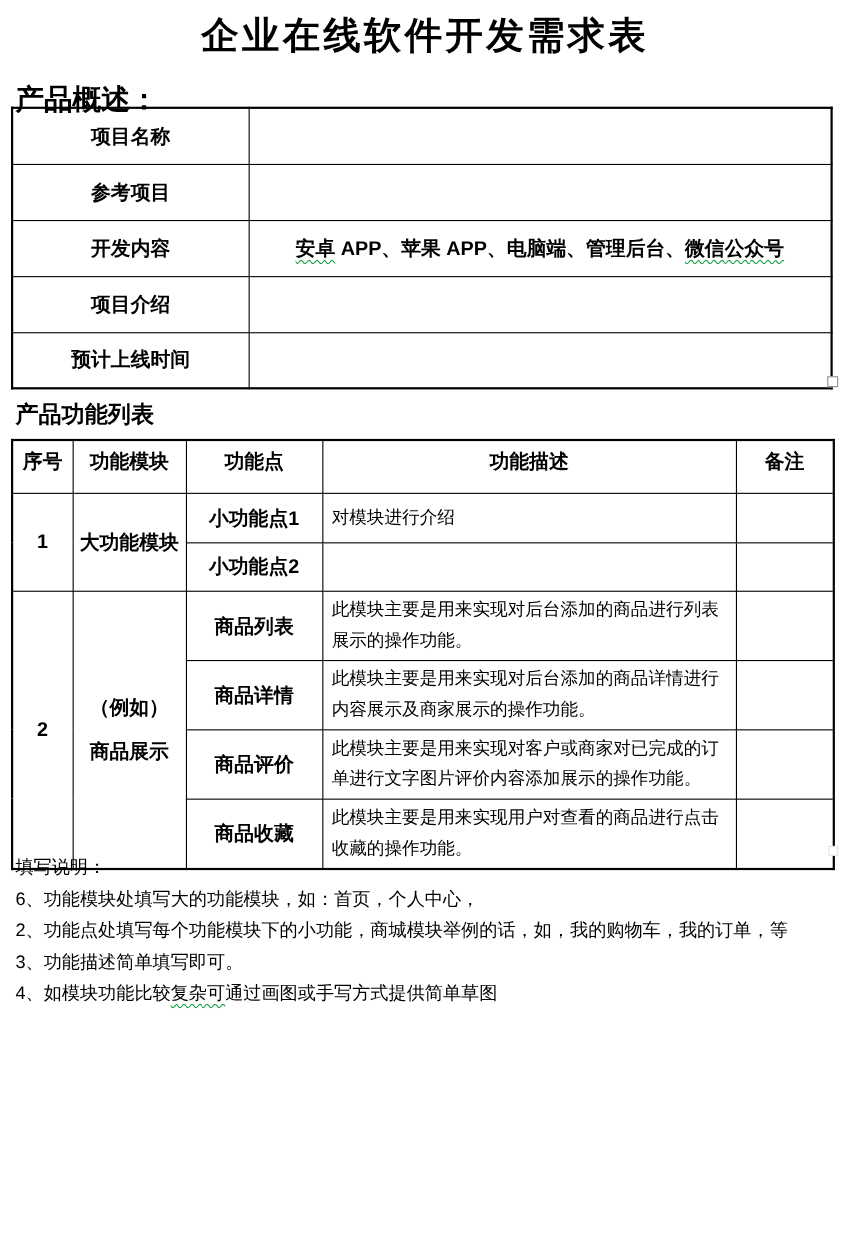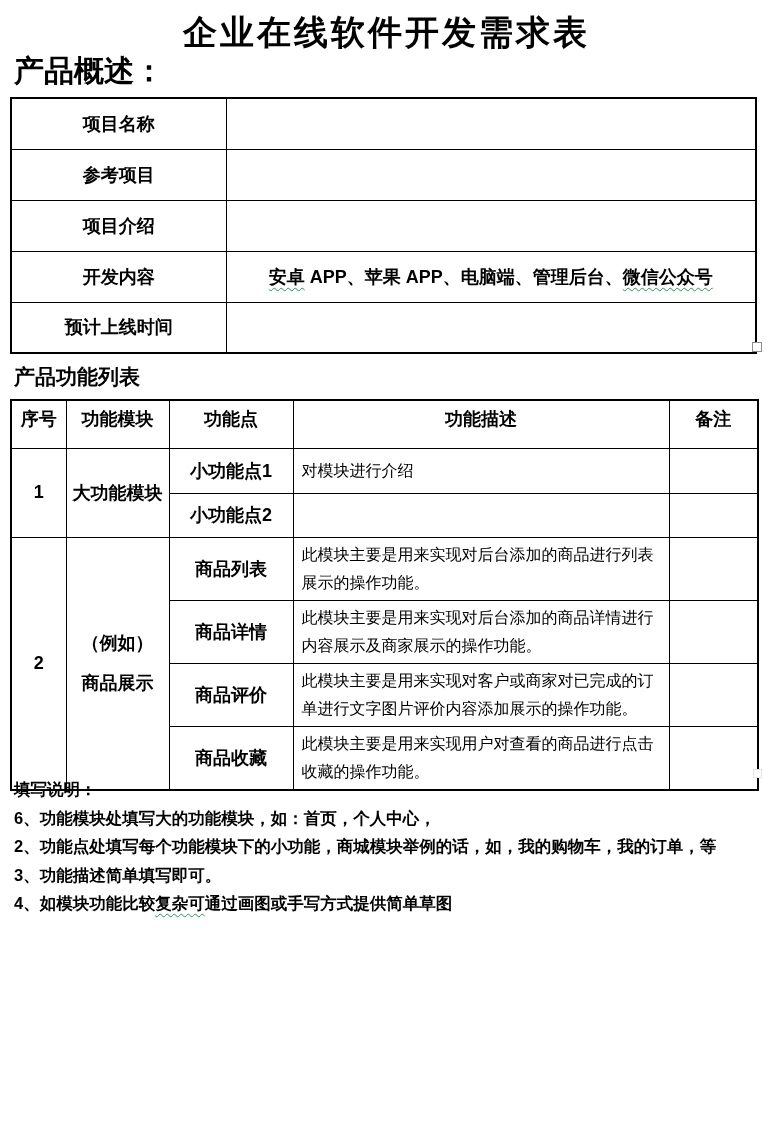--- a/index.html
+++ b/index.html
@@ -24,21 +24,21 @@
     letter-spacing: 3px;
     white-space: nowrap;
   }
 
   .sec-heading {
     position: absolute;
     left: 14px;
     font-weight: bold;
     white-space: nowrap;
   }
-  .overview-heading  { top: 51px;  font-size: 30px; }
+  .overview-heading  { top: 73px;  font-size: 26px; }
   .functions-heading { top: 363px; font-size: 21px; }
 
   table {
     position: absolute;
     left: 10px;
     width: 747px;
     border-collapse: collapse;
     table-layout: fixed;
     border: 2px solid #000;
   }
@@ -103,21 +103,21 @@
 
   
   .notes {
     position: absolute;
     left: 14px;
     top: 775px;
     width: 752px;
     font-size: 16.5px;
     line-height: 28.5px;
   }
-  .notes .note-line { white-space: nowrap; font-weight: bold; }
+  .notes .note-line { white-space: nowrap; }
 
   
   .handle-t1 {
     position: absolute;
     left: 752px; top: 342px;
     width: 8px; height: 8px;
     border: 1px solid #8f8f8f;
     background: #ffffff;
   }
   .handle-t2 {
@@ -151,26 +151,26 @@
     <tbody>
       <tr>
         <td class="lbl">项目名称</td>
         <td class="val"></td>
       </tr>
       <tr>
         <td class="lbl">参考项目</td>
         <td class="val"></td>
       </tr>
       <tr>
-        <td class="lbl">项目介绍</td>
-        <td class="val"></td>
-      </tr>
-      <tr>
         <td class="lbl">开发内容</td>
         <td class="val"><span class="squig">安卓</span><span> APP、苹果 APP、电脑端、管理后台、</span><span class="squig">微信公众号</span></td>
+      </tr>
+      <tr>
+        <td class="lbl">项目介绍</td>
+        <td class="val"></td>
       </tr>
       <tr>
         <td class="lbl">预计上线时间</td>
         <td class="val"></td>
       </tr>
     </tbody>
   </table>
   <div class="handle-t1"></div>
 
   <div class="sec-heading functions-heading">产品功能列表</div>

